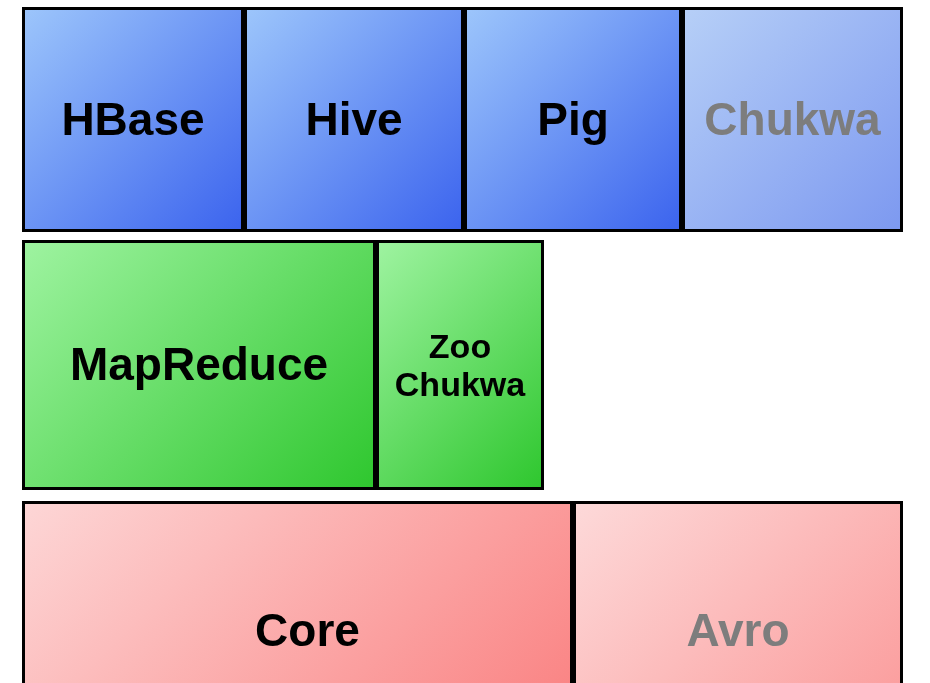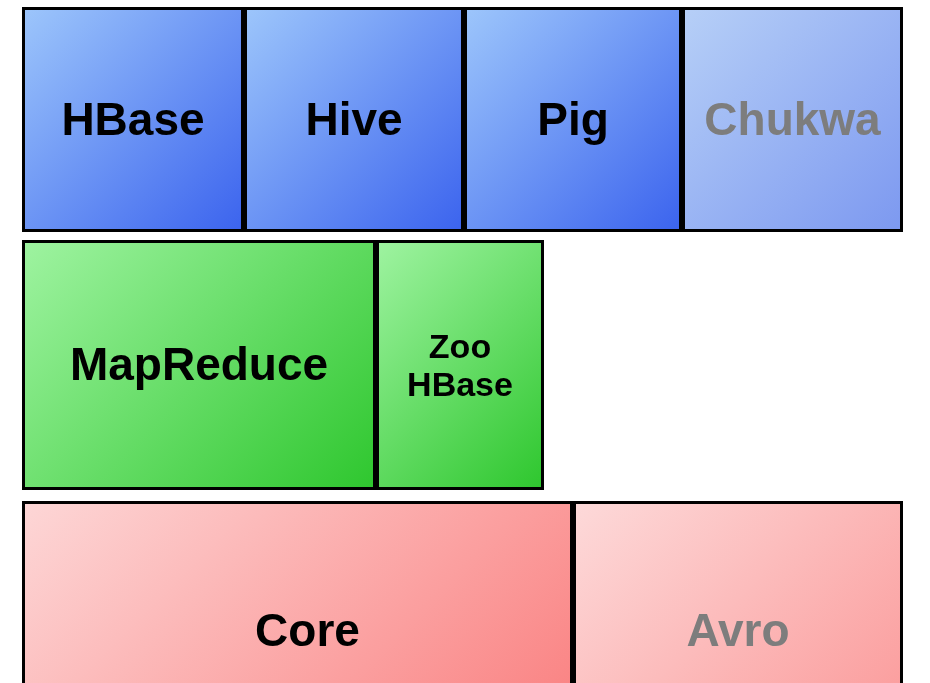--- a/index.html
+++ b/index.html
@@ -89,21 +89,21 @@
     <div class="box grad-blue-muted w-chukwa">
       <span class="label muted">Chukwa</span>
     </div>
   </div>
 
   <div class="row row-middle">
     <div class="box grad-green w-mapreduce">
       <span class="label">MapReduce</span>
     </div>
     <div class="box grad-green w-zookeeper">
-      <span class="label small">Zoo HBase</span>
+      <span class="label small">Zoo Chukwa</span>
     </div>
   </div>
 
   <div class="row row-bottom">
     <div class="box grad-pink w-core">
       <span class="label">Core</span>
     </div>
     <div class="box grad-pink-muted w-avro">
       <span class="label muted">Avro</span>
     </div>

